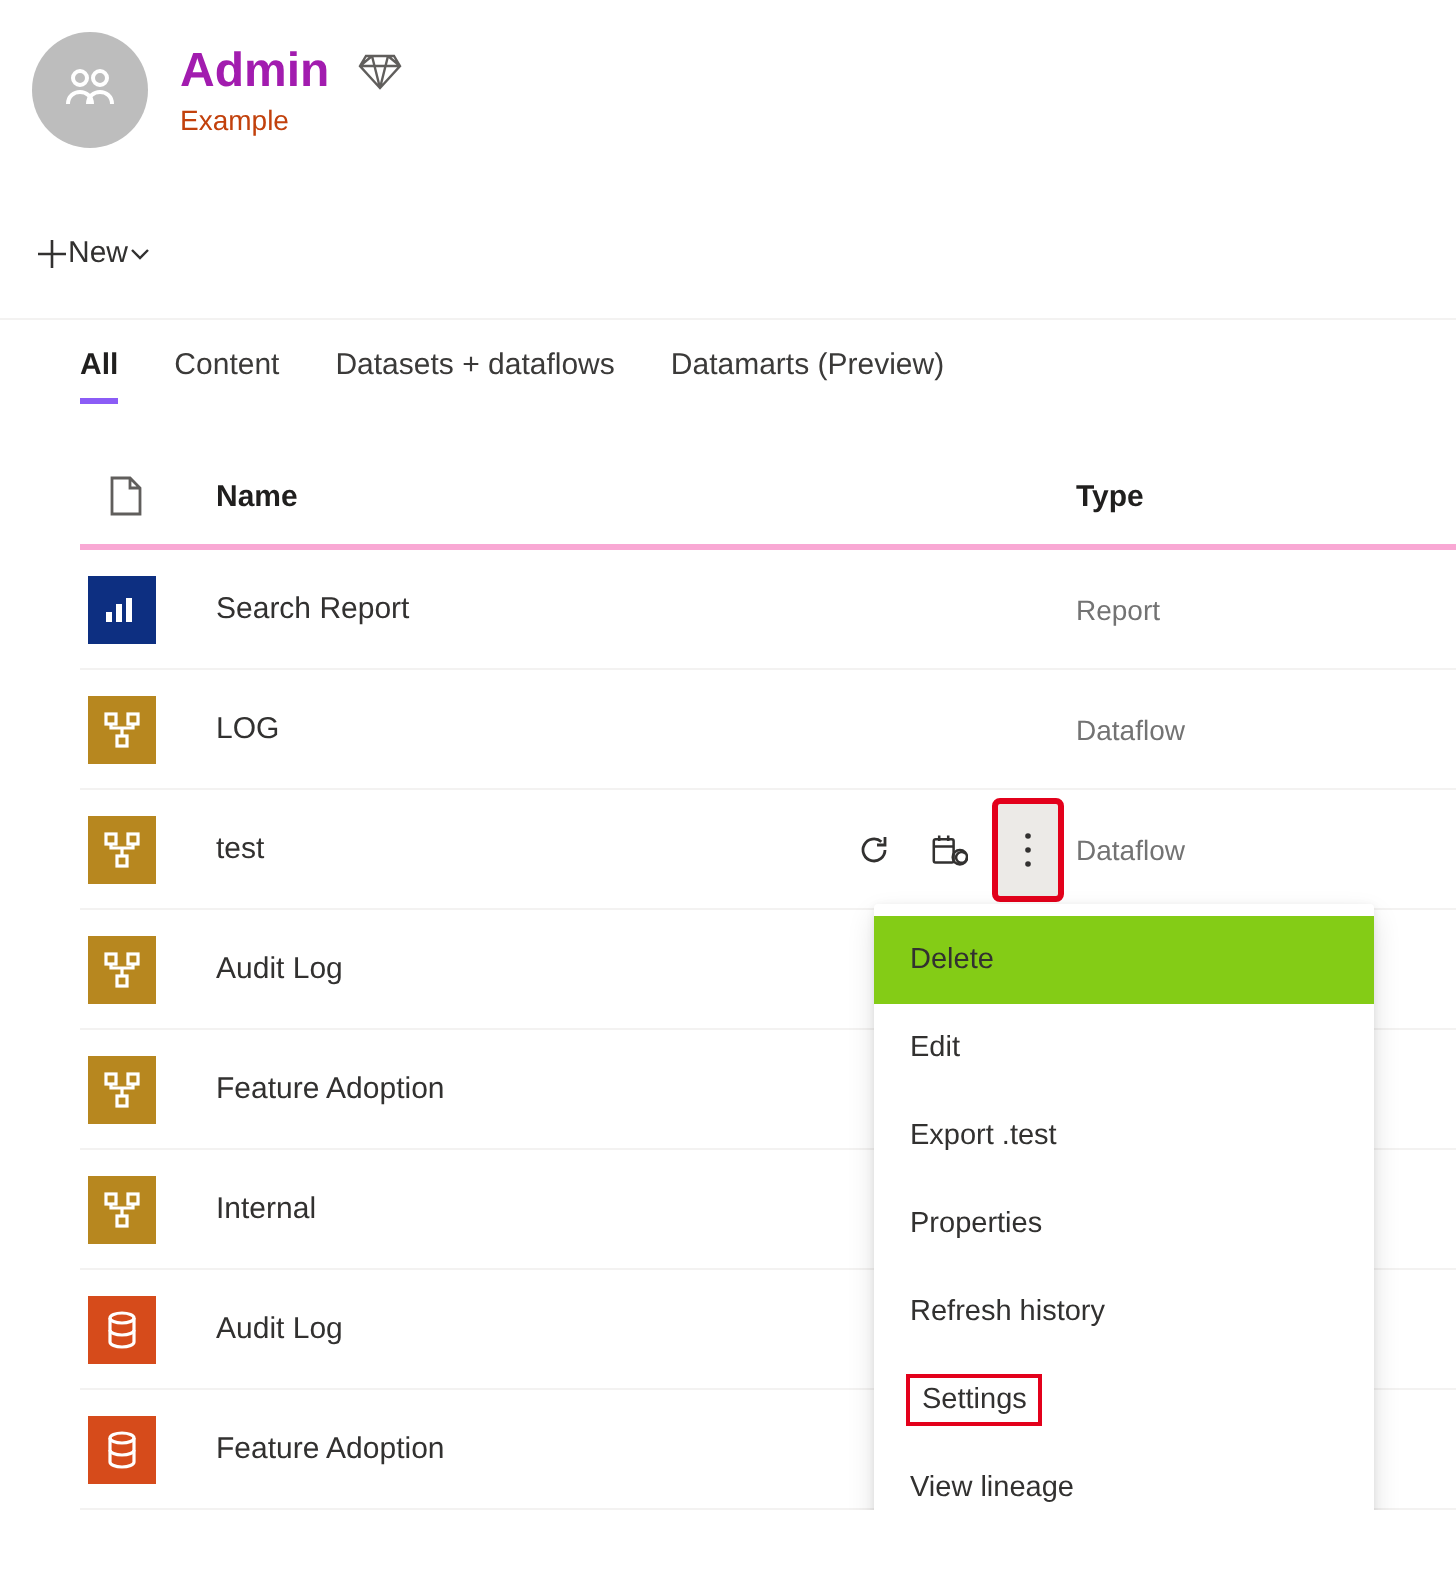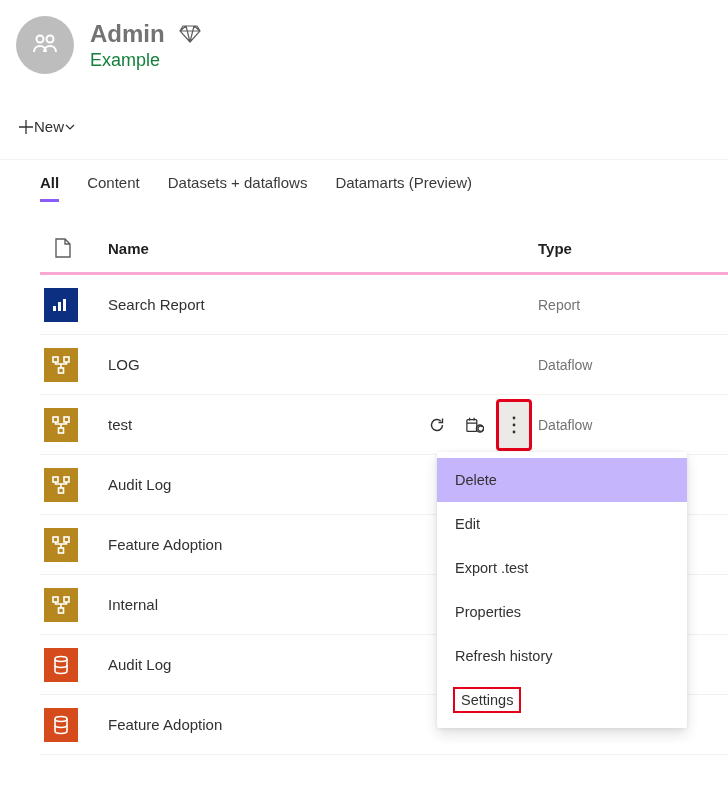--- a/index.html
+++ b/index.html
@@ -2,22 +2,22 @@
 <html><head>
 <meta charset="utf-8">
 <style>
   * { box-sizing: border-box; }
   html, body { margin: 0; padding: 0; font-family: "Segoe UI", -apple-system, Helvetica, Arial, sans-serif; font-size: 14px; color: #323130; background: #fff; width: 728px; }
   .page { width: 728px; }
   .header { display: flex; align-items: center; padding: 16px 16px 4px 16px; gap: 16px; }
   .avatar { width: 58px; height: 58px; border-radius: 50%; background: #bdbdbd; display: flex; align-items: center; justify-content: center; flex-shrink: 0; }
   .title-block { display: flex; flex-direction: column; }
   .title-row { display: flex; align-items: center; gap: 14px; }
-  .title-row h1 { margin: 0; font-size: 24px; font-weight: 600; color: #737373; }
-  .subtitle { color: #15803d; font-size: 18px; margin-top: 2px; }
+  .title-row h1 { margin: 0; font-size: 24px; font-weight: 600; color: #a21caf; }
+  .subtitle { color: #c2410c; font-size: 14px; margin-top: 2px; }
   .cmdbar { padding: 10px 16px 18px 16px; display: flex; align-items: center; gap: 8px; border-bottom: 1px solid #f3f2f1; }
   .cmdbtn { display: inline-flex; align-items: center; gap: 0; background: none; border: none; padding: 6px 2px; font-size: 15px; color: #323130; cursor: pointer; margin-top: 24px; }
   .tabs { display: flex; gap: 28px; padding: 14px 40px 0 40px; margin-bottom: 26px; font-size: 15px; color: #3b3a39; }
   .tab { padding-bottom: 8px; cursor: pointer; }
   .tab.active { border-bottom: 3px solid #8b5cf6; font-weight: 600; color: #201f1e; }
   .list { padding: 0 0 0 40px; }
   .hrow { display: flex; align-items: center; padding: 10px 0 14px 0; font-weight: 600; color: #201f1e; border-bottom: 3px solid #f9a8d4; font-size: 15px; }
   .hrow .hicon { width: 62px; display: flex; align-items: center; padding-left: 14px; }
   .hrow .hname { flex: 1; padding-left: 6px; }
   .hrow .htype { width: 190px; }
@@ -28,21 +28,21 @@
   .row .ctype { width: 190px; font-size: 14px; color: #737373; }
   .tile { width: 34px; height: 34px; display: inline-flex; align-items: center; justify-content: center; }
   .tile.blue { background: #0d2f81; }
   .tile.gold { background: #b7871f; }
   .tile.orange { background: #d64b1b; }
   .actbtn { width: 30px; height: 30px; display: inline-flex; align-items: center; justify-content: center; background: transparent; border: none; cursor: pointer; border-radius: 2px; }
   .actbtn.more { background: #eceae7; }
   .highlight-box { outline: 3px solid #e3001b; outline-offset: -1px; }
   .menu { position: absolute; background: #ffffff; box-shadow: 0 6px 14px rgba(0,0,0,0.12), 0 1px 4px rgba(0,0,0,0.08); width: 250px; border-radius: 2px; padding: 6px 0; z-index: 50; }
   .menu-item { height: 44px; display: flex; align-items: center; padding: 0 18px; font-size: 14.5px; color: #323130; cursor: pointer; }
-  .menu-active { background: #c4b5fd; }
+  .menu-active { background: #84cc16; }
   .settings-hl { display: inline-block; padding: 3px 6px; outline: 2.5px solid #e3001b; outline-offset: 0; }
   .rel { position: relative; }
   svg { display: block; }
 </style>
 </head>
 <body>
 
 <div class="page">
 
   <div class="header">
@@ -264,16 +264,17 @@
 
     <div class="menu" style="left:437px; top:224px;">
       <div class="menu-item menu-active">Delete</div>
       <div class="menu-item">Edit</div>
       <div class="menu-item">Export .test</div>
       <div class="menu-item">Properties</div>
       <div class="menu-item">Refresh history</div>
       <div class="menu-item">
           <span class="settings-hl">Settings</span>
         </div>
+      <div class="menu-item">View lineage</div>
     </div>
 
   </div>
 </div>
 
 </body></html>

